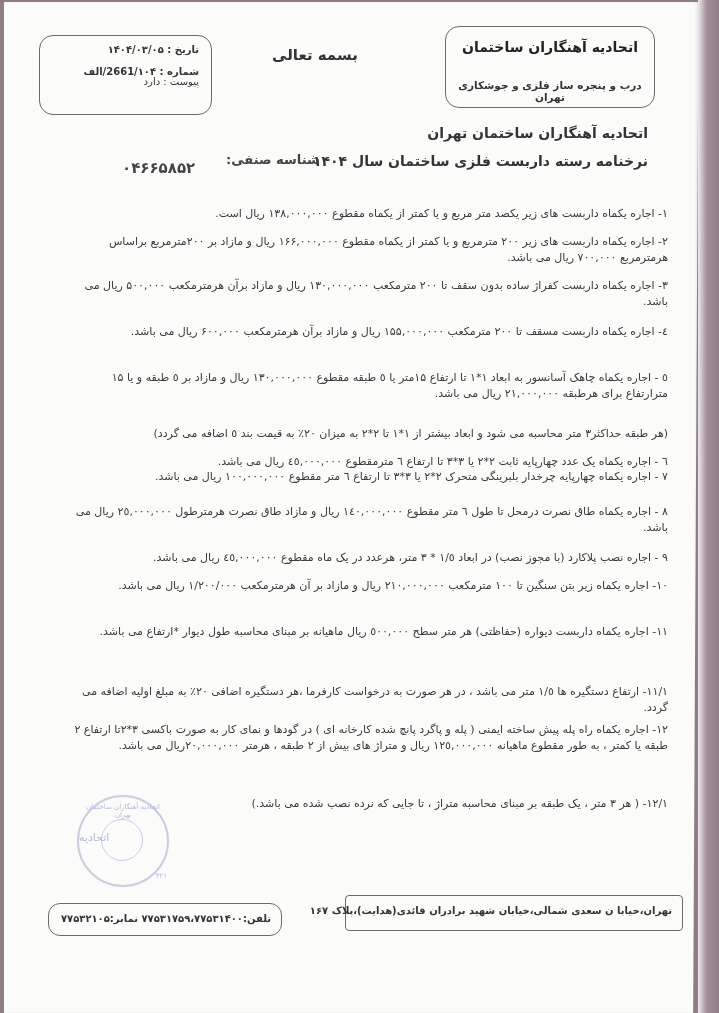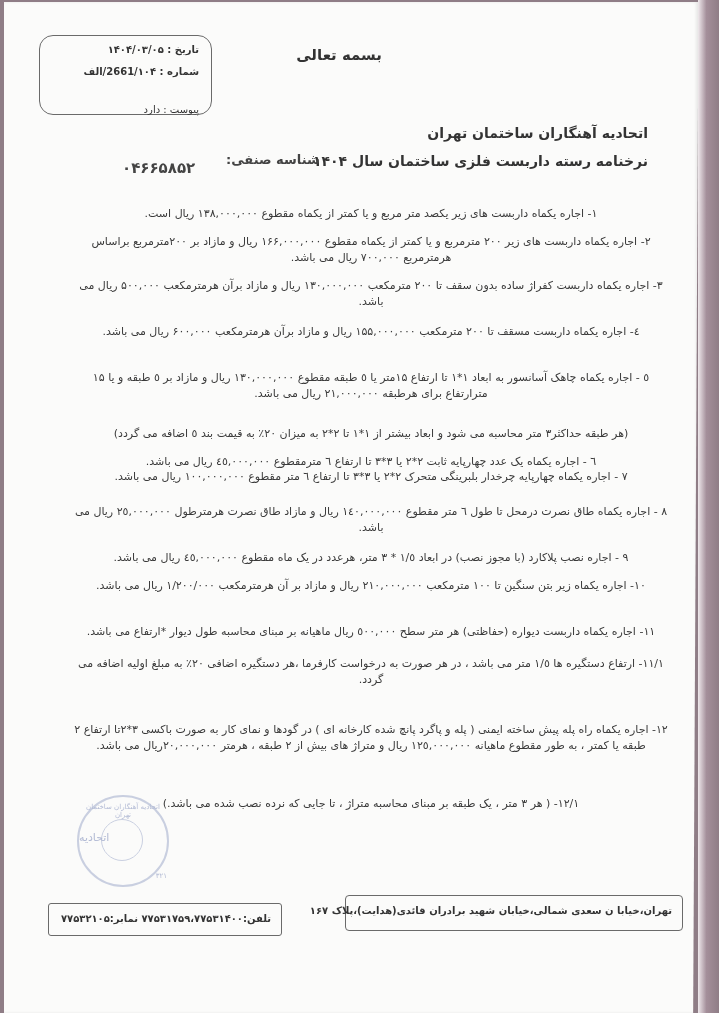--- a/index.html
+++ b/index.html
@@ -21,80 +21,84 @@
   }
   .box {
     position:absolute; border:1.3px solid #6a6a6a; border-radius:14px; background:transparent;
   }
   .rtl { direction:rtl; unicode-bidi:embed; }
   .hdr-box-right { left:441px; top:24px; width:208px; height:80px; }
   .hdr-box-right .t1 { position:absolute; right:0; left:0; top:12px; text-align:center; font-size:14px; font-weight:bold; color:#222; }
   .hdr-box-right .t2 { position:absolute; right:0; left:0; top:52px; text-align:center; font-size:10.5px; font-weight:bold; color:#333; }
   .hdr-box-left { left:35px; top:33px; width:171px; height:78px; }
   .hdr-box-left .row { position:absolute; right:12px; font-size:10px; font-weight:bold; color:#333; }
-  .basmala { position:absolute; left:268px; top:44px; width:110px; text-align:right; font-size:15px; font-weight:bold; color:#333; }
+  .basmala { position:absolute; left:268px; top:44px; width:110px; text-align:left; font-size:15px; font-weight:bold; color:#333; }
   .title1 { position:absolute; right:50px; top:123px; font-size:14px; font-weight:bold; color:#333; }
   .title2 { position:absolute; right:50px; top:151px; font-size:14px; font-weight:bold; color:#333;margin-left:24px; }
   .sid-label { position:absolute; left:222px; top:150px; font-size:13px; font-weight:bold; color:#444; }
   .sid-value { position:absolute; left:118px; top:157px; font-size:15px; font-weight:bold; color:#444; letter-spacing:1px;text-align:right; }
   .items { position:absolute; left:70px; width:594px; top:198px; }
   .item {
     position:absolute; left:0; right:0;
-    font-size:11px; line-height:16px; color:#3a3a3a; text-align:center;
+    font-size:11px; line-height:16px; color:#3a3a3a; text-align:right;
   }
   .stamp {
     position:absolute; left:73px; top:793px; width:88px; height:88px;
     border-radius:50%; border:2px solid #b9c1d8; opacity:0.75;
   }
   .stamp .inner {
     position:absolute; left:22px; top:22px; width:40px; height:40px;
     border-radius:50%; border:1.5px solid #b9c1d8;
   }
   .stamp .txt { position:absolute; left:0; right:0; top:34px; text-align:left; font-size:11px; color:#9aa5c8; }
   .stamp .ring { position:absolute; left:0; right:0; top:6px; text-align:center; font-size:7px; color:#9aa5c8; }
   .stamp .num { position:absolute; left:0; right:0; bottom:5px; text-align:right; font-size:7px; color:#9aa5c8; }
   .footer-addr { left:341px; top:893px; width:336px; height:34px; border-radius:4px; }
-  .footer-tel { left:44px; top:901px; width:232px; height:31px; border-radius:3px; }
+  .footer-tel { left:44px; top:901px; width:232px; height:31px; border-radius:12px; }
   .footer-addr span, .footer-tel span {
     position:absolute; right:10px; top:9px; font-size:10px; font-weight:bold; color:#333; white-space:nowrap;
   }
 </style>
 </head>
 <body>
 
 <div class="page">
 
+  <div class="box hdr-box-right rtl">
+    <div class="t1">اتحادیه آهنگاران ساختمان</div>
+    <div class="t2">درب و پنجره ساز فلزی و جوشکاری تهران</div>
+  </div>
 
   <div class="basmala rtl">بسمه تعالی</div>
 
   <div class="box hdr-box-left rtl">
     <div class="row" style="top:8px">تاریخ : ۱۴۰۴/۰۳/۰۵</div>
     <div class="row" style="top:30px">شماره : 2661/۱۰۴/الف</div>
-    <div class="row" style="top:68px; font-weight:normal">پیوست : دارد</div>
+    <div class="row" style="top:40px; font-weight:normal">پیوست : دارد</div>
   </div>
 
   <div class="title1 rtl">اتحادیه آهنگاران ساختمان تهران</div>
   <div class="title2 rtl">نرخنامه رسته داربست فلزی ساختمان سال ۱۴۰۴</div>
   <div class="sid-label rtl">شناسه صنفی:</div>
   <div class="sid-value">۰۴۶۶۵۸۵۲</div>
 
   <div class="items rtl">
     <div class="item" style="top:6px">۱- اجاره یکماه داربست های زیر یکصد متر مربع و یا کمتر از یکماه مقطوع ۱۳۸,۰۰۰,۰۰۰ ریال است.</div>
     <div class="item" style="top:34px">۲- اجاره یکماه داربست های زیر ۲۰۰ مترمربع و یا کمتر از یکماه مقطوع ۱۶۶,۰۰۰,۰۰۰ ریال و مازاد بر ۲۰۰مترمربع براساس هرمترمربع ۷۰۰,۰۰۰ ریال می باشد.</div>
     <div class="item" style="top:78px">۳- اجاره یکماه داربست کفراژ ساده بدون سقف تا ۲۰۰ مترمکعب ۱۳۰,۰۰۰,۰۰۰ ریال و مازاد برآن هرمترمکعب ۵۰۰,۰۰۰ ریال می باشد.</div>
     <div class="item" style="top:124px">٤- اجاره یکماه داربست مسقف تا ۲۰۰ مترمکعب ۱۵۵,۰۰۰,۰۰۰ ریال و مازاد برآن هرمترمکعب ۶۰۰,۰۰۰ ریال می باشد.</div>
     <div class="item" style="top:170px">٥ - اجاره یکماه چاهک آسانسور به ابعاد ۱*۱ تا ارتفاع ۱۵متر یا ٥ طبقه مقطوع ۱۳۰,۰۰۰,۰۰۰ ریال و مازاد بر ٥ طبقه و یا ۱۵ مترارتفاع برای هرطبقه ۲۱,۰۰۰,۰۰۰ ریال می باشد.</div>
     <div class="item" style="top:226px">(هر طبقه حداکثر۳ متر محاسبه می شود و ابعاد بیشتر از ۱*۱ تا ۲*۲ به میزان ۲۰٪ به قیمت بند ٥ اضافه می گردد)</div>
     <div class="item" style="top:254px">٦ - اجاره یکماه یک عدد چهارپایه ثابت ۲*۲ یا ۳*۳ تا ارتفاع ٦ مترمقطوع ٤٥,۰۰۰,۰۰۰ ریال می باشد.</div>
     <div class="item" style="top:269px">۷ - اجاره یکماه چهارپایه چرخدار بلبرینگی متحرک ۲*۲ یا ۳*۳ تا ارتفاع ٦ متر مقطوع ۱۰۰,۰۰۰,۰۰۰ ریال می باشد.</div>
     <div class="item" style="top:304px">۸ - اجاره یکماه طاق نصرت درمحل تا طول ٦ متر مقطوع ۱٤۰,۰۰۰,۰۰۰ ریال و مازاد طاق نصرت هرمترطول ۲٥,۰۰۰,۰۰۰ ریال می باشد.</div>
     <div class="item" style="top:350px">۹ - اجاره نصب پلاکارد (با مجوز نصب) در ابعاد ۱/٥ * ۳ متر، هرعدد در یک ماه مقطوع ٤٥,۰۰۰,۰۰۰ ریال می باشد.</div>
     <div class="item" style="top:378px">۱۰- اجاره یکماه زیر بتن سنگین تا ۱۰۰ مترمکعب ۲۱۰,۰۰۰,۰۰۰ ریال و مازاد بر آن هرمترمکعب ۱/۲۰۰/۰۰۰ ریال می باشد.</div>
     <div class="item" style="top:424px">۱۱- اجاره یکماه داربست دیواره (حفاظتی) هر متر سطح ٥۰۰,۰۰۰ ریال ماهیانه بر مبنای محاسبه طول دیوار *ارتفاع می باشد.</div>
-    <div class="item" style="top:456px">۱۱/۱- ارتفاع دستگیره ها ۱/٥ متر می باشد ، در هر صورت به درخواست کارفرما ،هر دستگیره اضافی ۲۰٪ به مبلغ اولیه اضافه می گردد.</div>
+    <div class="item" style="top:484px">۱۱/۱- ارتفاع دستگیره ها ۱/٥ متر می باشد ، در هر صورت به درخواست کارفرما ،هر دستگیره اضافی ۲۰٪ به مبلغ اولیه اضافه می گردد.</div>
     <div class="item" style="top:522px">۱۲- اجاره یکماه راه پله پیش ساخته ایمنی ( پله و پاگرد پانچ شده کارخانه ای ) در گودها و نمای کار به صورت باکسی ۳*۲تا ارتفاع ۲ طبقه یا کمتر ، به طور مقطوع ماهیانه ۱۲٥,۰۰۰,۰۰۰ ریال و متراژ های بیش از ۲ طبقه ، هرمتر ۲۰,۰۰۰,۰۰۰ریال می باشد.</div>
     <div class="item" style="top:596px">۱۲/۱- ( هر ۳ متر ، یک طبقه بر مبنای محاسبه متراژ ، تا جایی که نرده نصب شده می باشد.)</div>
   </div>
 
   <div class="stamp rtl">
     <div class="ring">اتحادیه آهنگاران ساختمان تهران</div>
     <div class="inner"></div>
     <div class="txt">اتحادیه</div>
     <div class="num">۳۲۱</div>
   </div>

